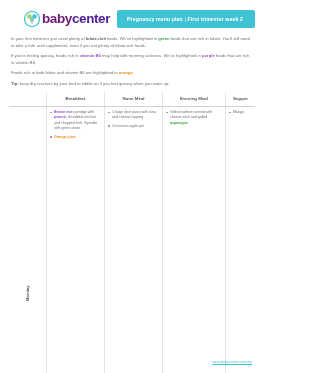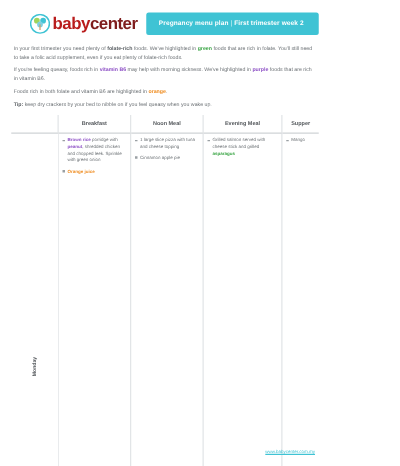--- a/index.html
+++ b/index.html
@@ -10,22 +10,22 @@
     color:#555a5e;
     -webkit-font-smoothing:antialiased;
   }
   .page{width:264px;height:373px;position:relative;box-sizing:border-box;padding:0 9px;}
 
   
   .header{display:flex;align-items:center;height:32px;padding-top:5px;box-sizing:border-box;}
   .logo{display:flex;align-items:center;gap:2px;flex:0 0 auto;padding-left:15px;}
   .logo-mark{width:16px;height:16px;position:relative;flex:0 0 auto;}
   .logo-text{font-size:13.5px;letter-spacing:-0.4px;font-weight:bold;line-height:1;}
-  .logo-text .baby{color:#b91c1c;}
-  .logo-text .center{color:#7f1d1d;}
+  .logo-text .baby{color:#701a75;}
+  .logo-text .center{color:#4c1d95;}
   .title-pill{
     margin-left:7px;background:#3fc3d4;color:#ffffff;
     font-size:5.2px;font-weight:bold;letter-spacing:.1px;
     padding:6px 10px;border-radius:2px;white-space:nowrap;flex:1 1 auto;
   }
   .title-pill .sep{font-weight:normal;opacity:.85;}
 
   
   .intro{padding:4px 2px 0 2px;}
   .intro p{margin:0 0 4px 0;font-size:4.2px;line-height:1.55;color:#6b7074;}

